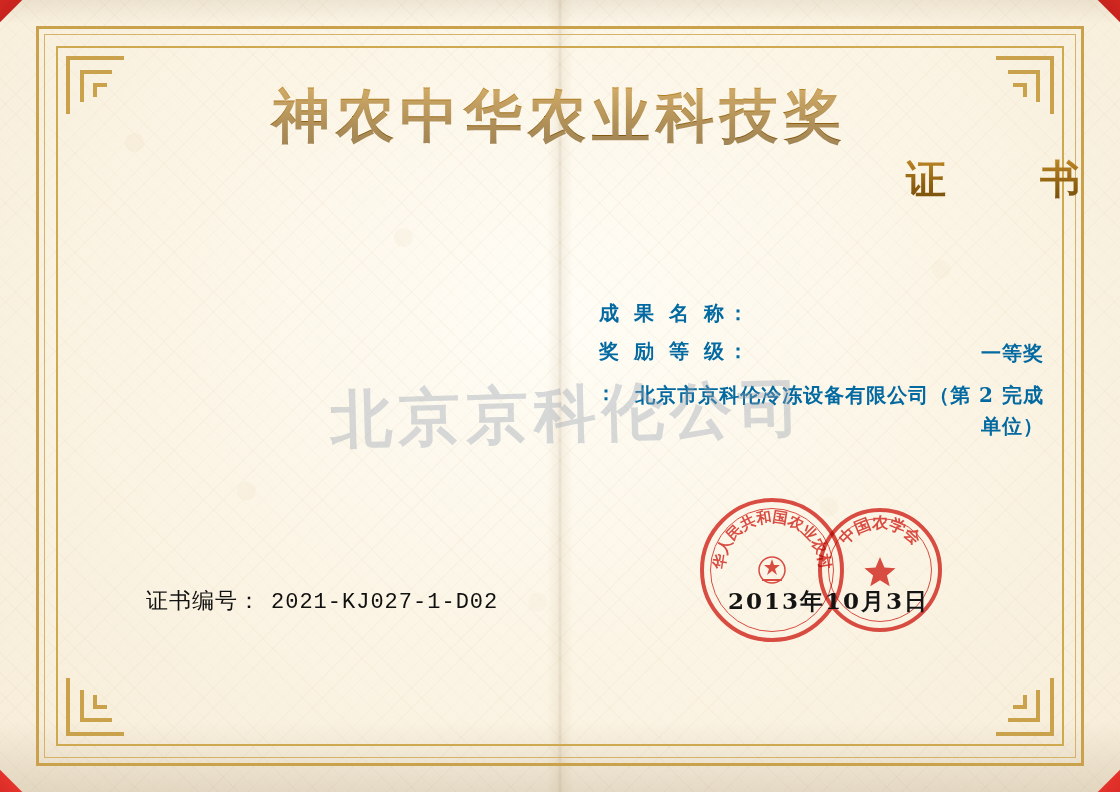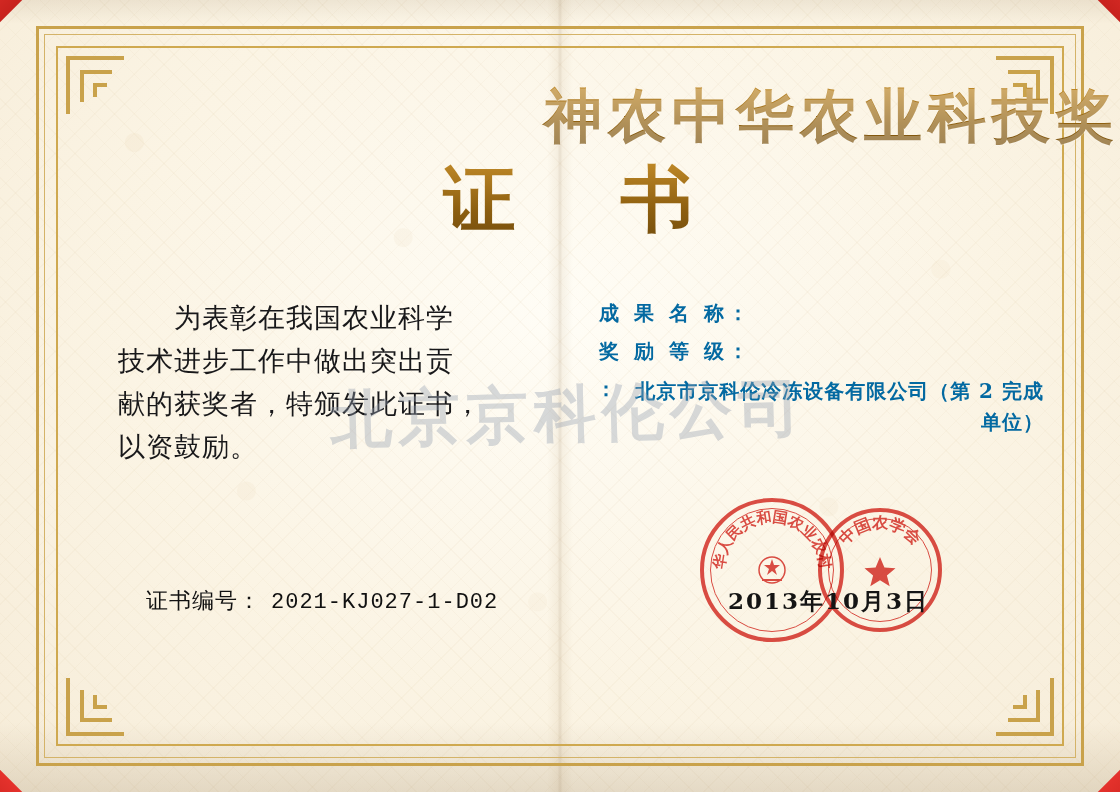--- a/index.html
+++ b/index.html
@@ -124,40 +124,40 @@
   .key.tl { top: 56px; left: 66px; }
   .key.tr { top: 56px; right: 66px; transform: scaleX(-1); }
   .key.bl { bottom: 56px; left: 66px; transform: scaleY(-1); }
   .key.br { bottom: 56px; right: 66px; transform: scale(-1,-1); }
 
   
   .title-main {
     position: absolute;
     top: 78px;
     left: 0; right: 0;
-    text-align: right;
+    text-align: center;
     font-family: "DejaVu Serif", serif;
     font-weight: bold;
     font-size: 58px;
     letter-spacing: 6px;
     color: #8a6012;
     background: linear-gradient(to bottom, #c9912c 0%, #8d5f10 60%, #6f4a0c 100%);
     -webkit-background-clip: text;
     background-clip: text;
     color: transparent;
     text-shadow: 0 1px 0 rgba(255,255,255,0.3);
   }
   .title-sub {
     position: absolute;
     top: 152px;
     left: 0; right: 0;
-    text-align: center;
-    font-family: "DejaVu Serif", serif;
-    font-weight: bold;
-    font-size: 72px;
+    text-align: right;
+    font-family: "DejaVu Serif", serif;
+    font-weight: bold;
+    font-size: 40px;
     letter-spacing: 40px;
     text-indent: 40px;
     background: linear-gradient(to bottom, #c9912c 0%, #8d5f10 60%, #6f4a0c 100%);
     -webkit-background-clip: text;
     background-clip: text;
     color: transparent;
     padding-left: 16px;
   }
 
   
@@ -346,39 +346,34 @@
       <span class="v1"></span>
     <span class="h2"></span>
       <span class="v2"></span>
     <span class="h3"></span>
       <span class="v3"></span>
   </div>
 
   <div class="title-main">神农中华农业科技奖</div>
   <div class="title-sub">证 书</div>
 
-  <div class="body-left">
-    <p class="indent">为表彰在我国农业科学</p>
-    <p>技术进步工作中做出突出贡</p>
-    <p>献的获奖者，特颁发此证书，</p>
-    <p>以资鼓励。</p>
-  </div>
 
   <div class="cert-no">
     <span>证书编号：</span><span class="num">2021-KJ027-1-D02</span>
   </div>
 
   <div class="fields">
     <div class="field-row">
       <div class="field-label">成 果 名 称</div>
       <div class="field-colon">：</div>
     </div>
     <div class="field-row">
       <div class="field-label">奖 励 等 级</div>
       <div class="field-colon">：</div>
+      <div class="field-value">一等奖</div>
     </div>
     <div class="field-row">
       <div class="field-colon">：</div>
       <div class="field-value">北京市京科伦冷冻设备有限公司（第 2 完成单位）</div>
     </div>
   </div>
 
   <div class="watermark">北京京科伦公司</div>
 
   <div class="seal seal-gov">

